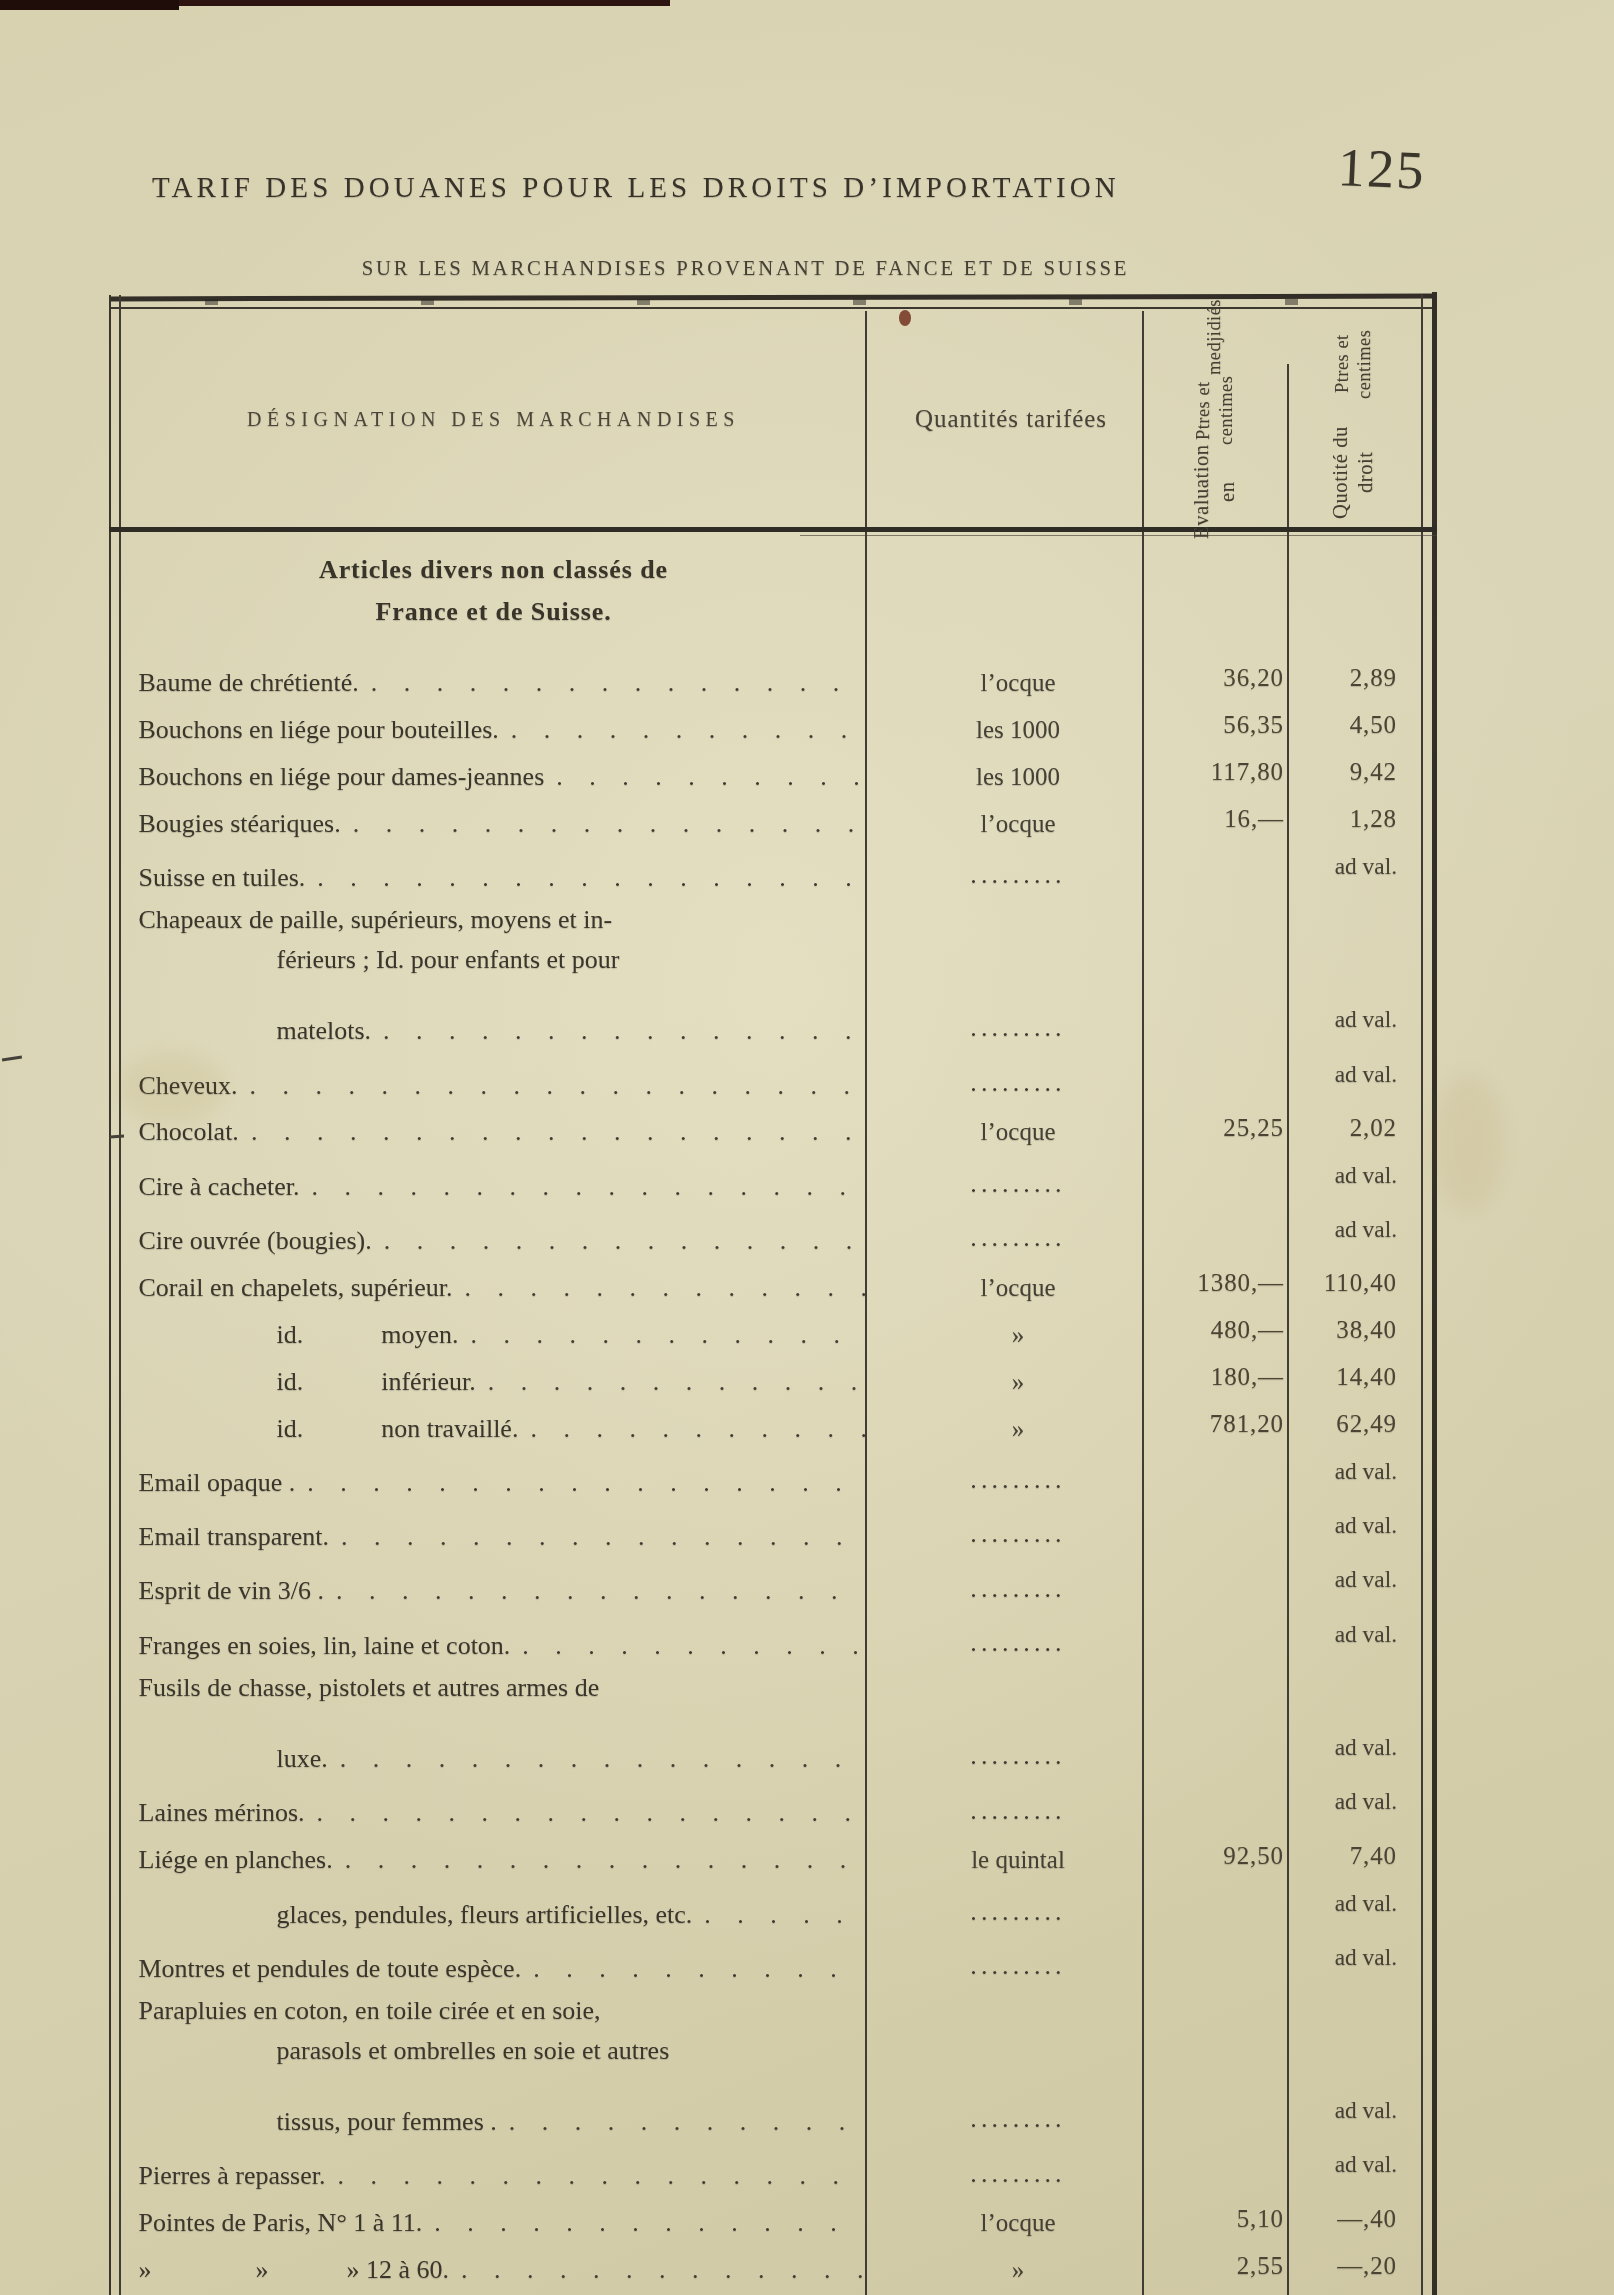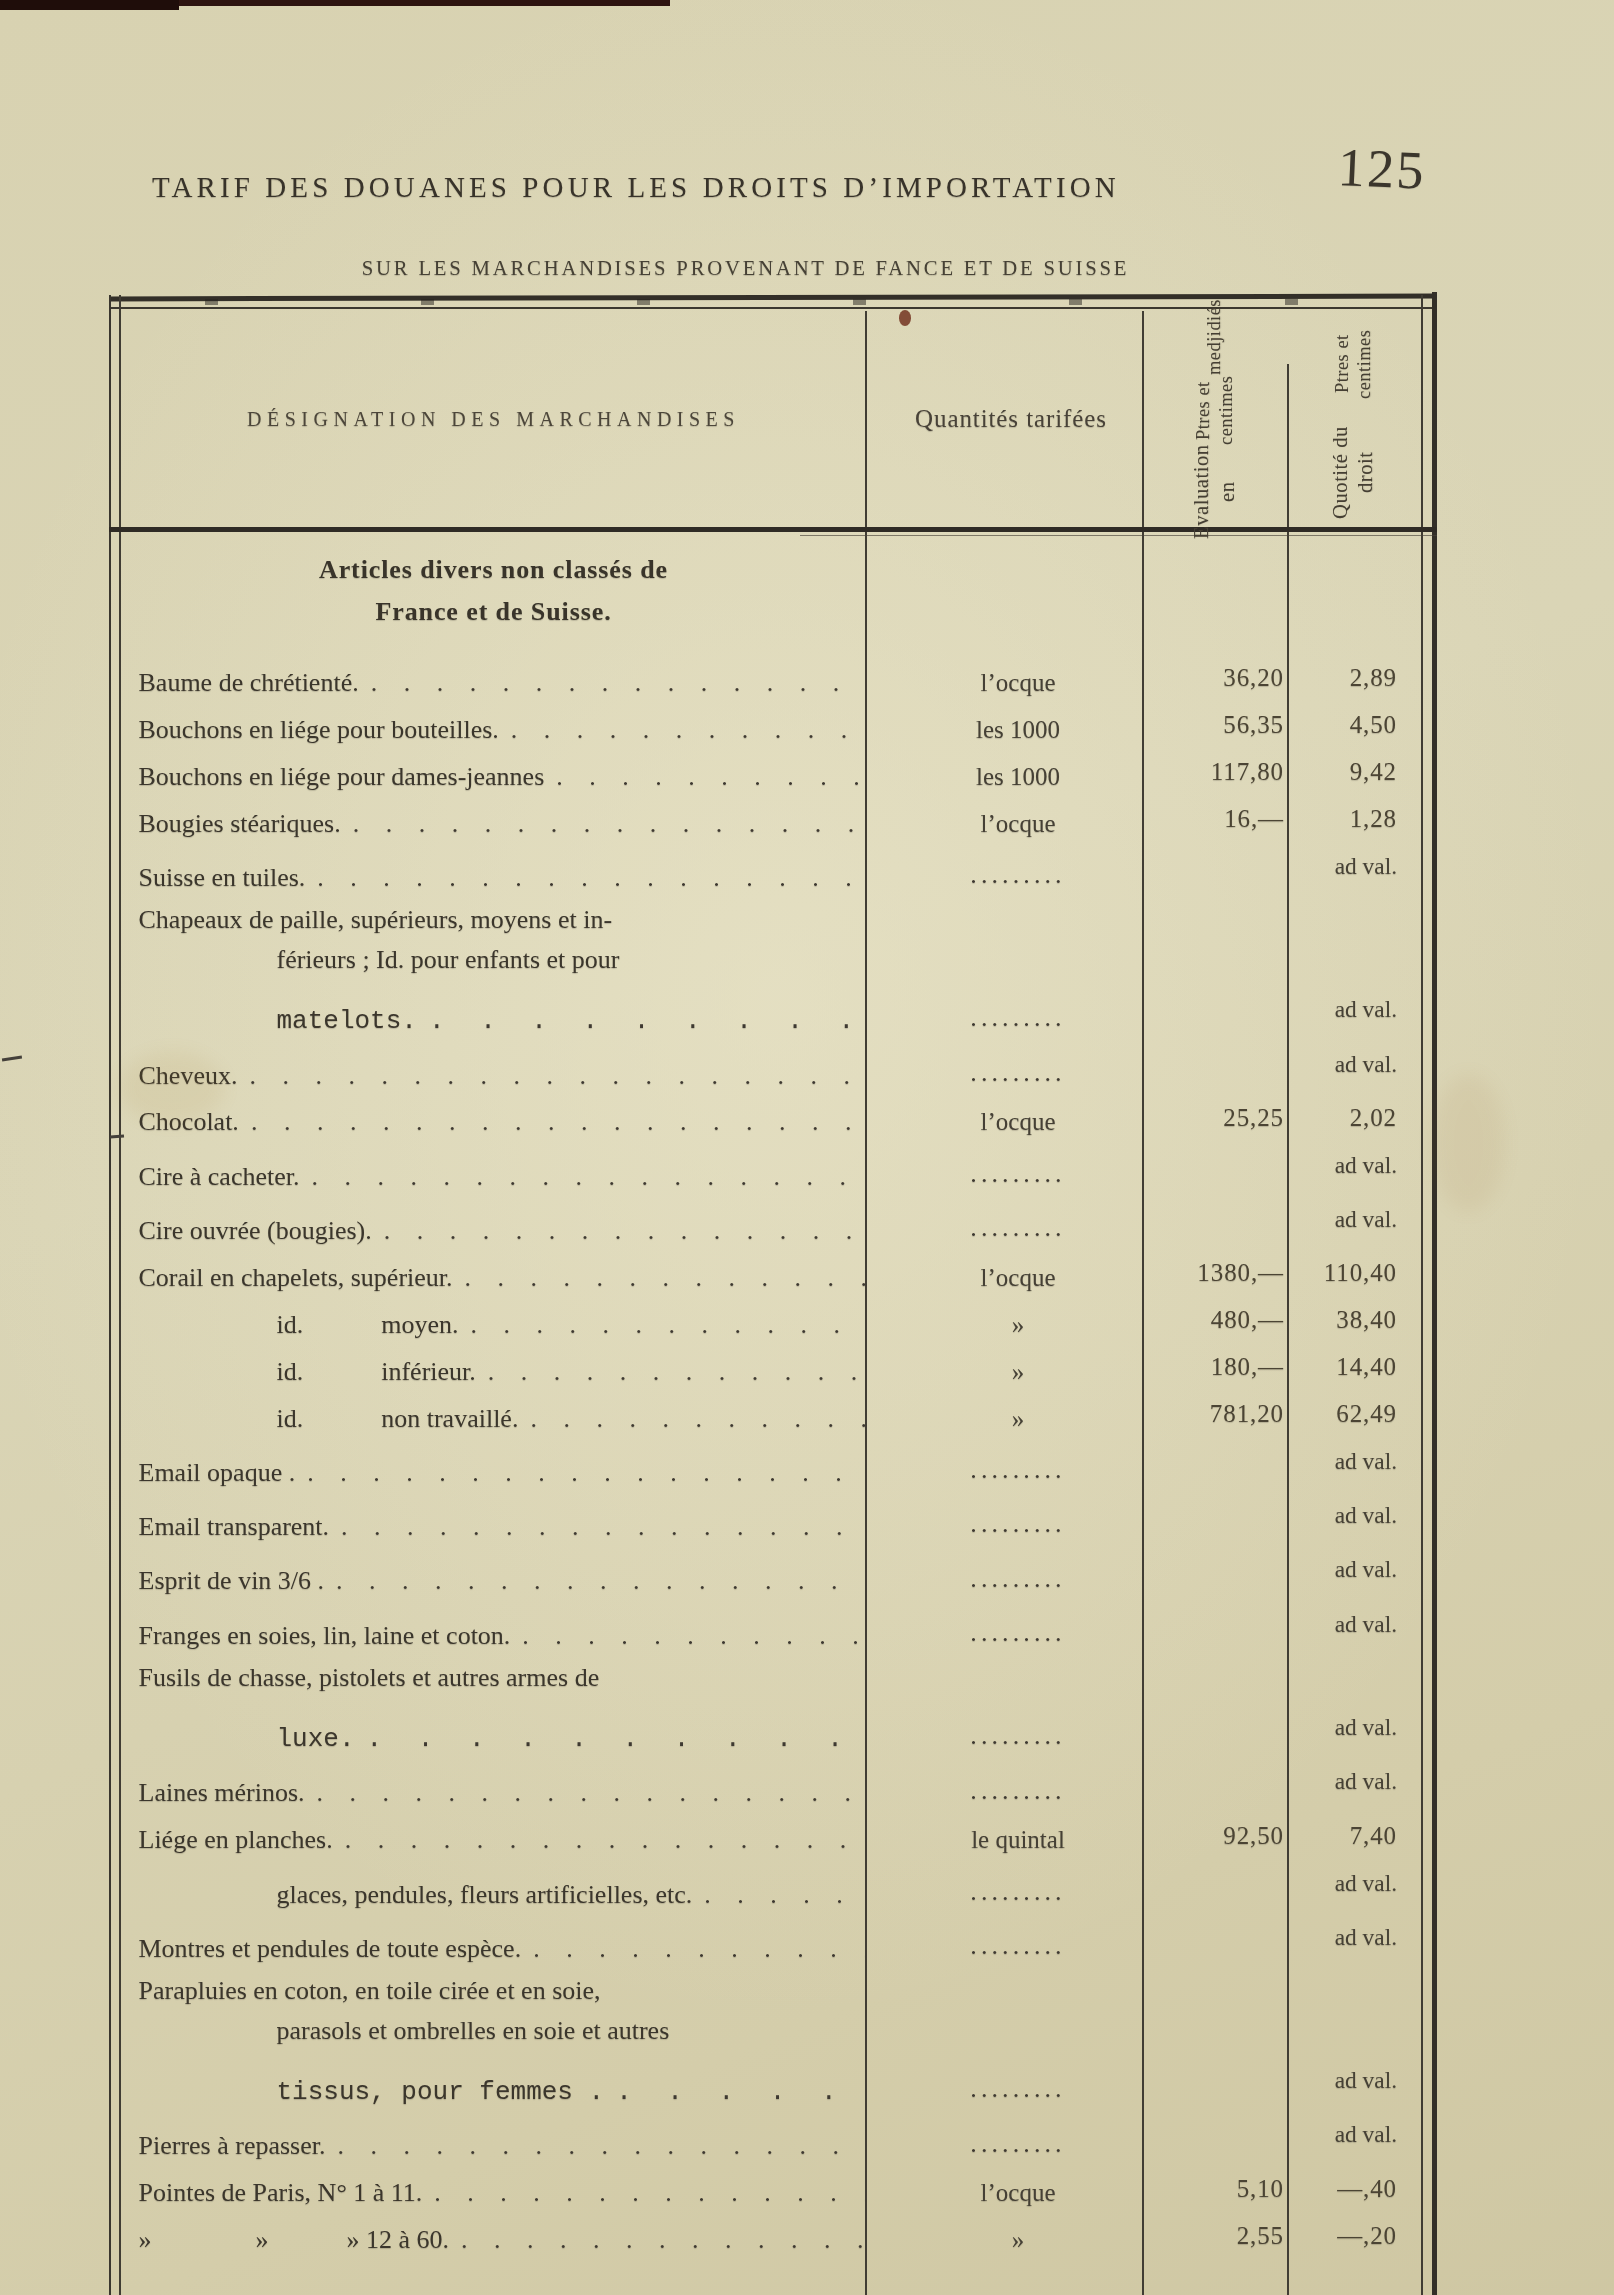--- a/index.html
+++ b/index.html
@@ -63,21 +63,21 @@
   .row.item + .row.item{margin-top:2.3px;}
   .c{min-height:0.5px;}
   .c1{width:743px;padding-left:16.5px;}
   .c2{width:306px;display:flex;justify-content:center;}
   .c3{width:145px;display:flex;justify-content:flex-end;padding-right:32px;}
   .c4{flex:1;display:flex;justify-content:flex-end;padding-right:22px;}
   .dline{line-height:40px;display:flex;align-items:baseline;white-space:nowrap;}
   .dtext{flex:0 0 auto;}
   .leader{flex:1 1 0;min-width:0;overflow:hidden;letter-spacing:10px;padding-left:12px;color:#3e3931;}
   .ind1{padding-left:138px;}
-  .gap{margin-top:21px;font-family:Liberation Mono, monospace;}
+  .gap{margin-top:31px;}
   .qty{line-height:40px;font-size:25px;color:#454035;}
   .qdots{line-height:40px;letter-spacing:4.1px;margin-bottom:2.8px;color:#3e3931;}
   .num{line-height:40px;font-size:25px;margin-bottom:4.6px;letter-spacing:0.9px;color:#4b4434;}
   .adval{line-height:40px;font-size:23.4px;margin-bottom:12px;color:#464135;}
   .section .c1{padding-left:0;}
   .sec-line{line-height:42px;font-weight:700;font-size:26px;text-align:center;color:#39342a;letter-spacing:0.9px;}
   .sec-0{margin-top:6.4px;margin-bottom:25px;}
 </style>
 </head>
 <body>

